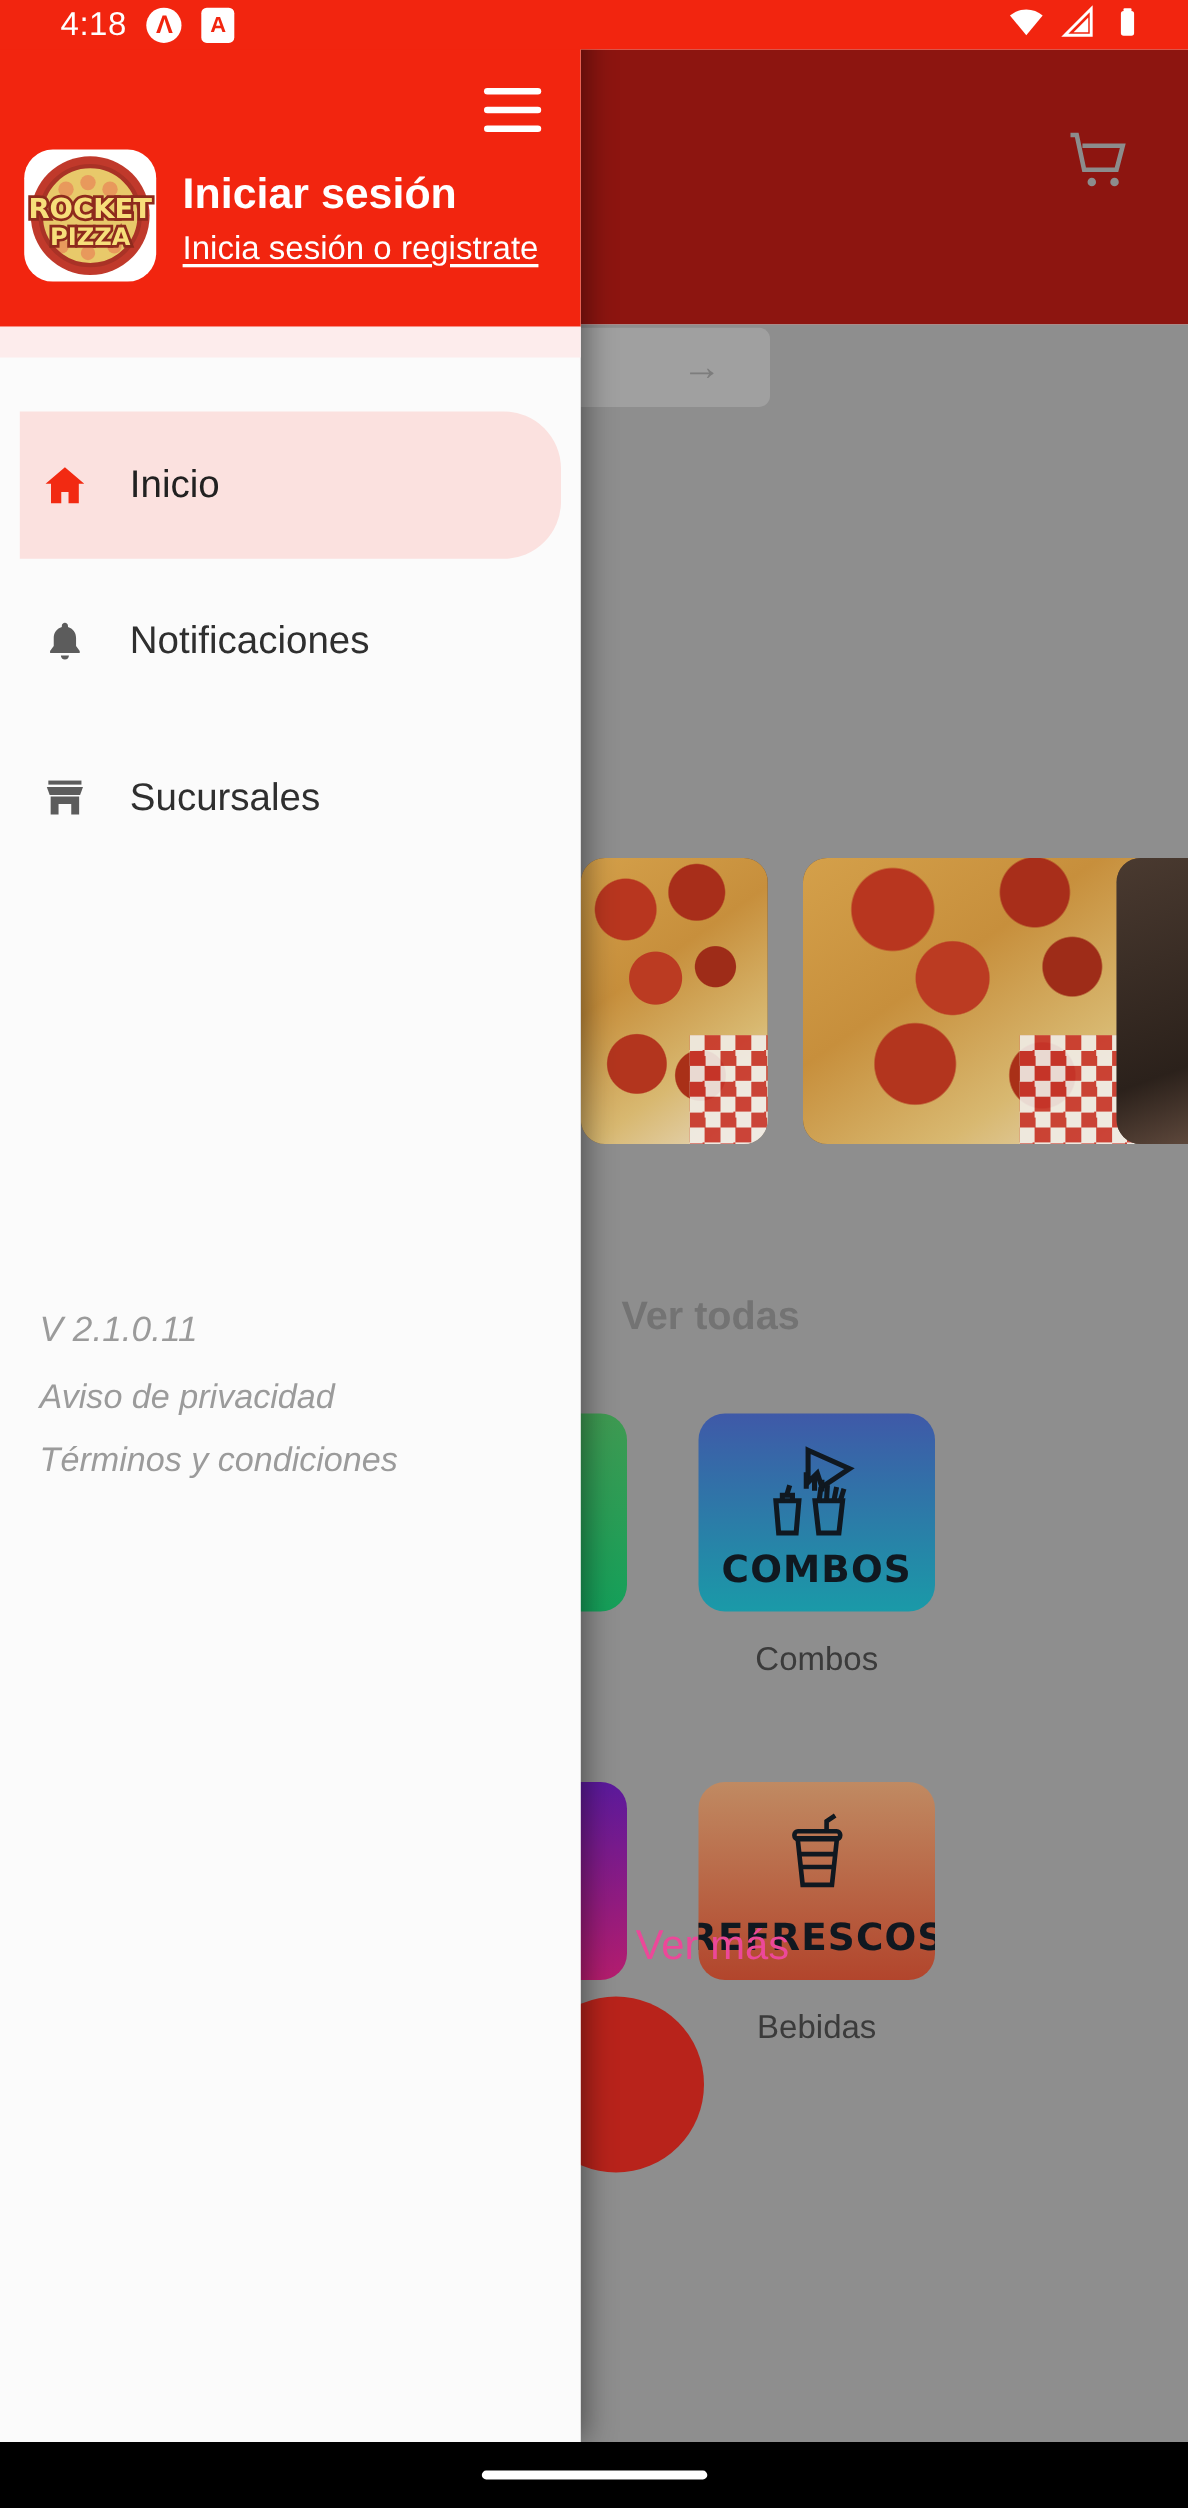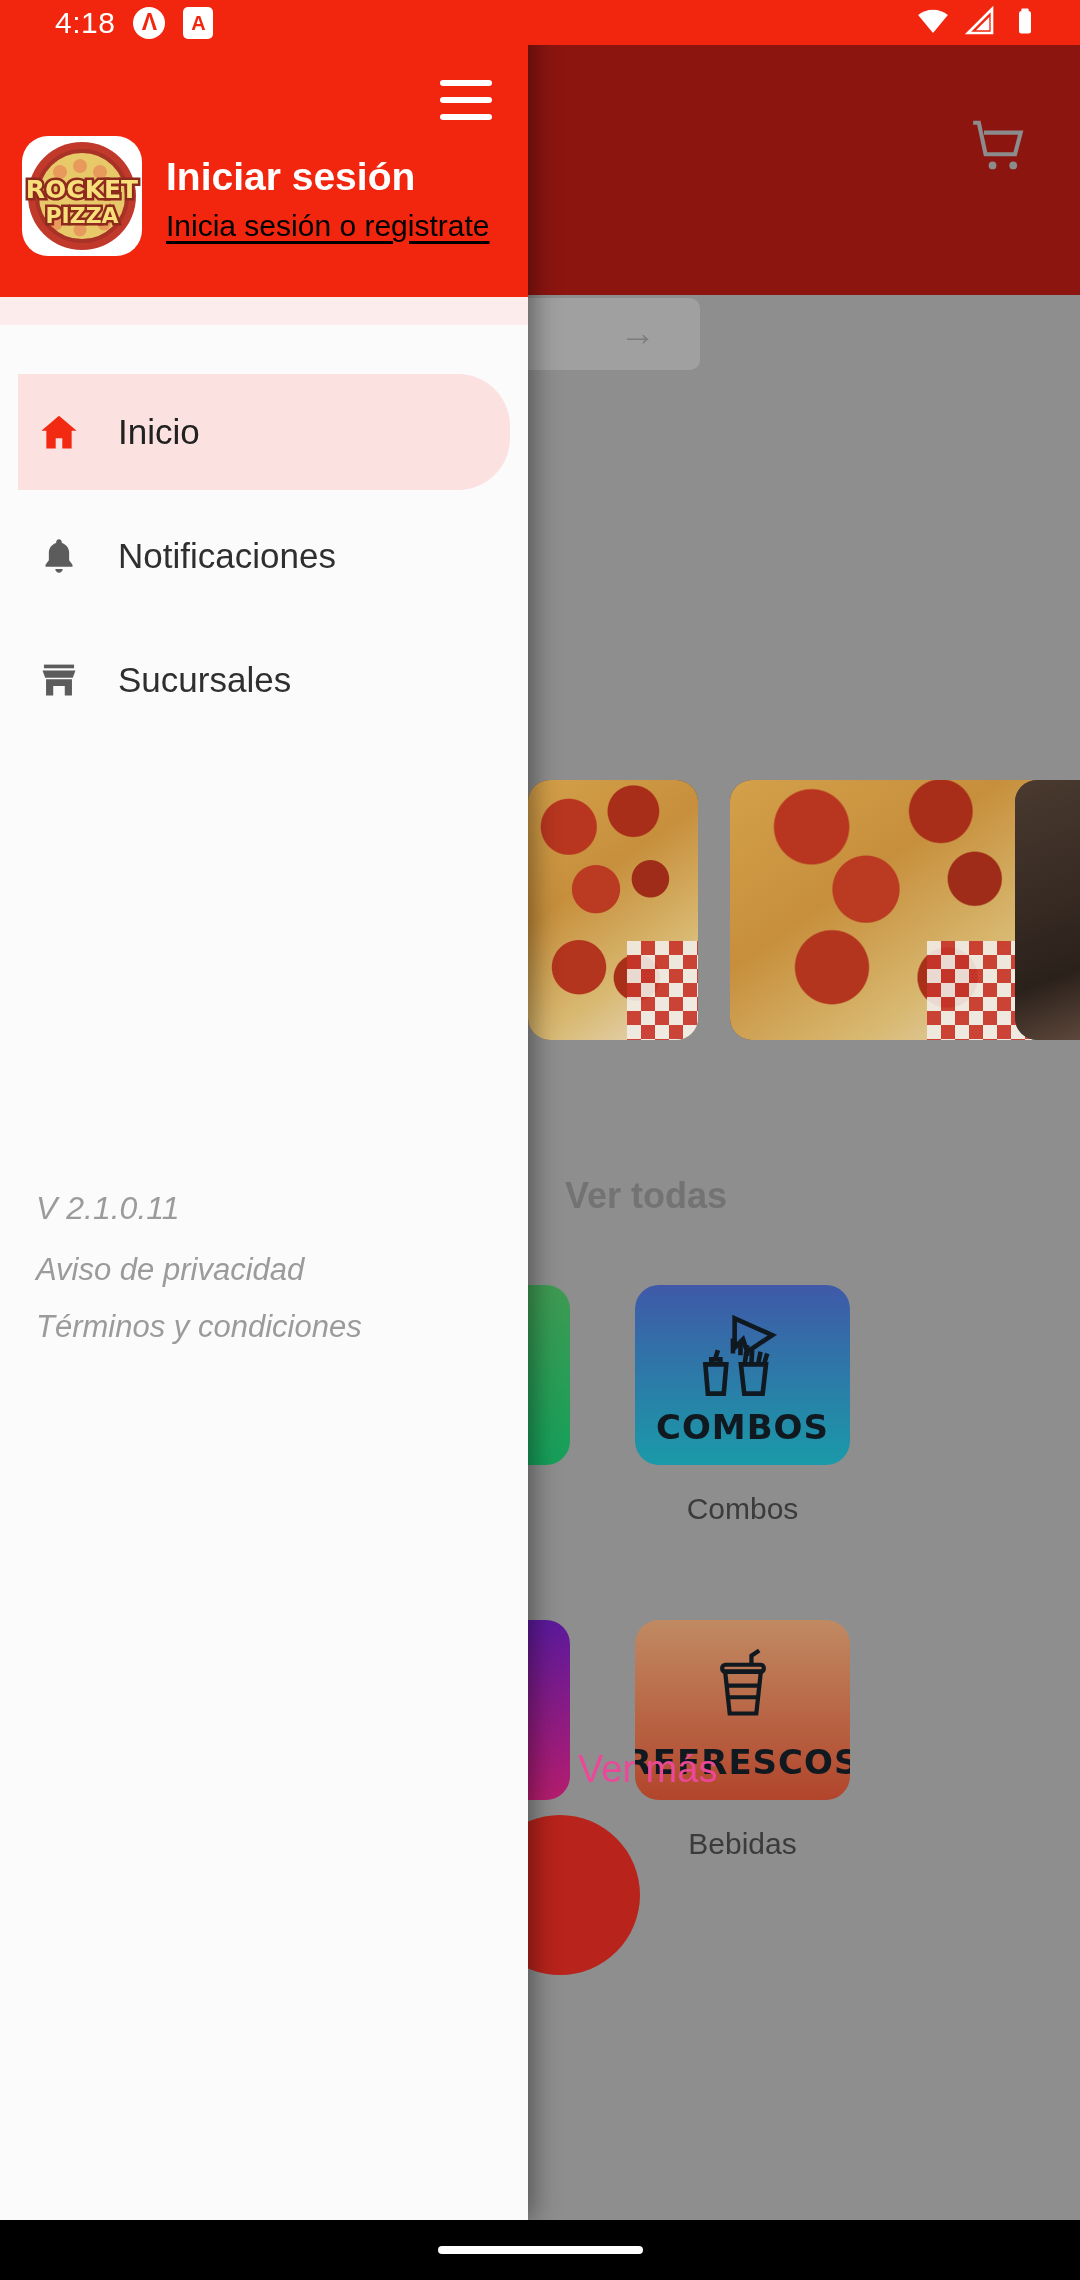--- a/index.html
+++ b/index.html
@@ -199,36 +199,36 @@
     border-radius: 26px;
     display: flex; align-items: center; justify-content: center;
     overflow: hidden;
   }
   #login-title {
     position: absolute; left: 166px; top: 155px;
     font-size: 39px; font-weight: bold; color: #ffffff;
   }
   #login-sub {
     position: absolute; left: 166px; top: 209px;
-    font-size: 30px; color: #000000;
+    font-size: 30px; color: #ffffff;
     text-decoration: underline;
     text-underline-offset: 5px;
   }
 
   #drawer-strip {
     position: absolute; left: 0; top: 297px; width: 528px; height: 28px;
     background: #fdecec;
   }
 
   #menu-list {
     position: absolute; left: 0; top: 325px; width: 528px;
   }
   .menu-item {
     position: relative;
-    height: 116px;
+    height: 134px;
     display: flex; align-items: center;
     margin-bottom: 8px;
   }
   .menu-item.active {
     background: #fbe1df;
     border-top-right-radius: 52px;
     border-bottom-right-radius: 52px;
     margin-left: 18px;
     width: 492px;
   }

